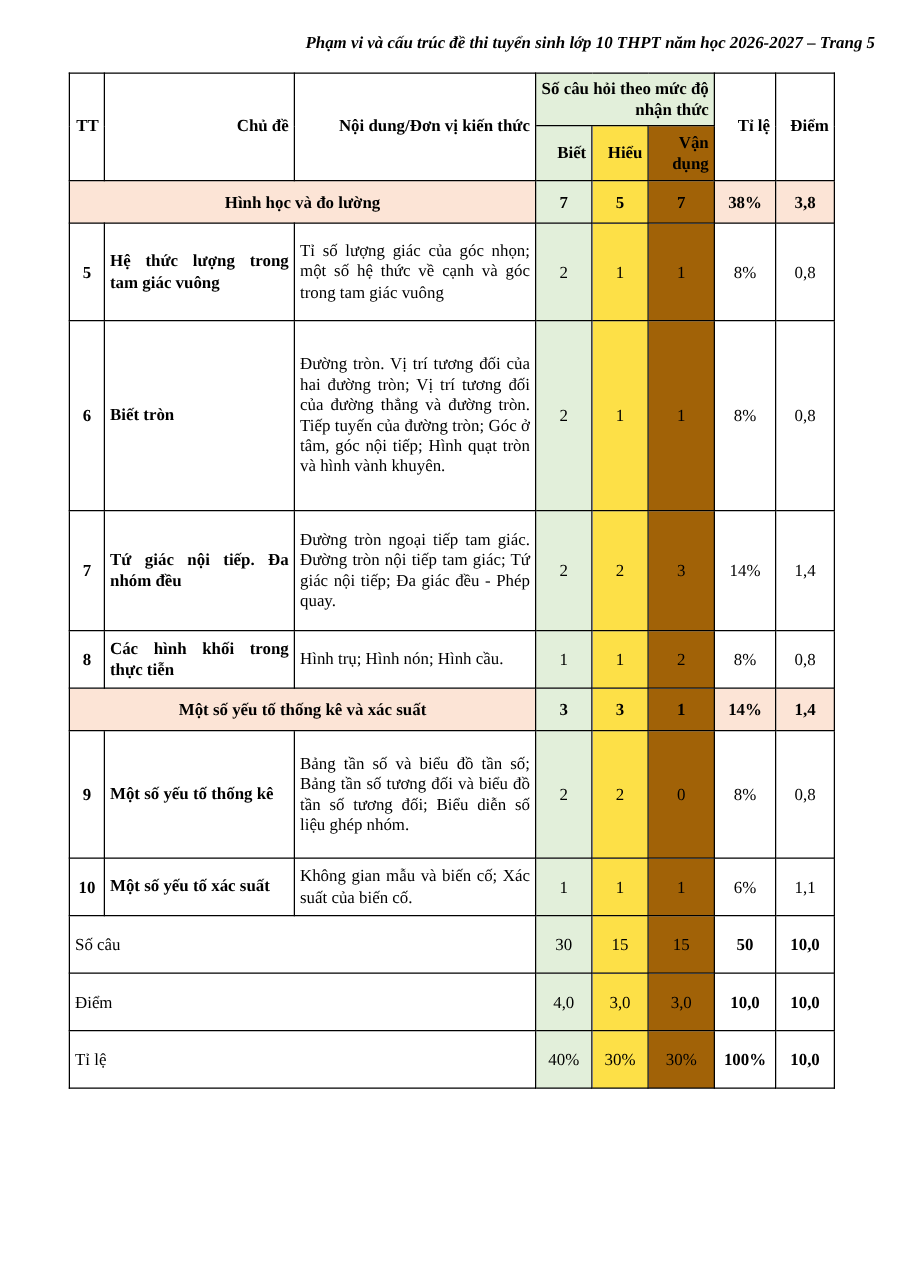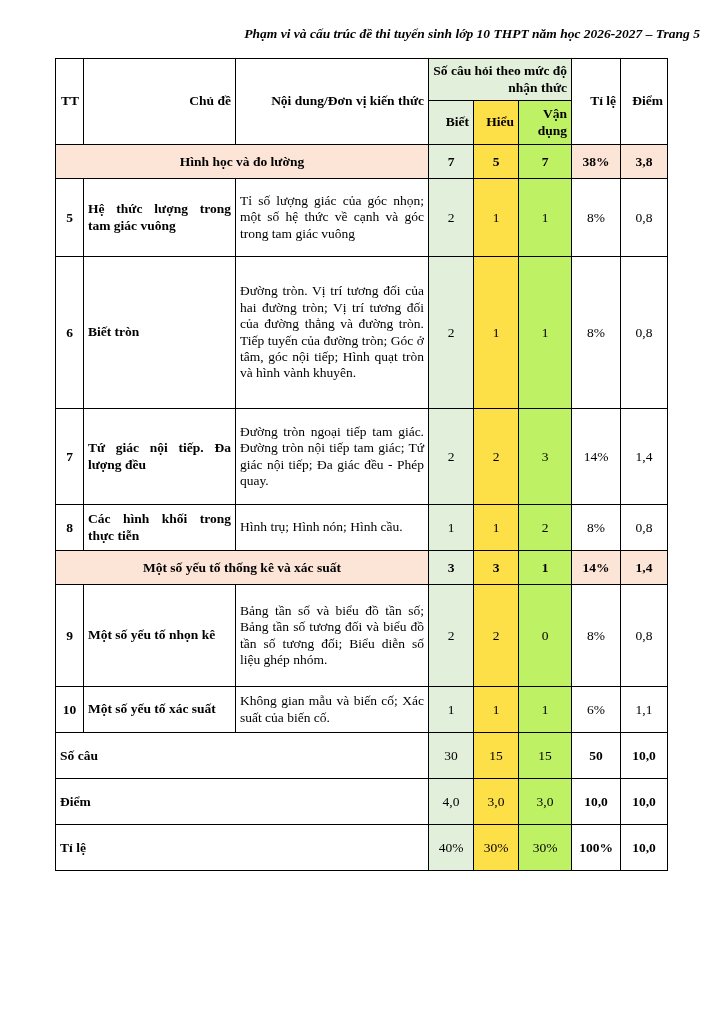--- a/index.html
+++ b/index.html
@@ -33,41 +33,41 @@
     font-size:13.5px;
     padding:2px 4px;
     vertical-align:middle;
     overflow:hidden;
   }
   .exam-table th { font-weight:bold; text-align:right; line-height:1.2; }
   .num { text-align:center; }
   .bold { font-weight:bold; }
   .bg-green  { background:#E2EFDA; }
   .bg-blue   { background:#fde047; }
-  .bg-yellow { background:#bef264; }
+  .bg-yellow { background:#a16207; }
   .bg-peach  { background:#FCE4D6; }
   .cell-chude {
     font-weight:bold;
     text-align:justify;
     line-height:1.2;
     padding:2px 4px;
   }
   .cell-noidung {
     text-align:justify;
     vertical-align:top;
     line-height:1.22;
     padding:2px 5px;
   }
   .section-label {
     font-weight:bold;
     text-align:center;
     padding-left:5px;
   }
   .summary-label {
-    font-weight:bold;
+    font-weight:normal;
     text-align:left;
     padding-left:5px;
   }
   .va-top { vertical-align:top; }
 </style>
 </head>
 <body>
 
 <div class="page">
 
@@ -129,21 +129,21 @@
         <td class="cell-noidung">Đường tròn. Vị trí tương đối của hai đường tròn; Vị trí tương đối của đường thẳng và đường tròn. Tiếp tuyến của đường tròn; Góc ở tâm, góc nội tiếp; Hình quạt tròn và hình vành khuyên.</td>
         <td class="bg-green num">2</td>
         <td class="bg-blue num">1</td>
         <td class="bg-yellow num">1</td>
         <td class="num">8%</td>
         <td class="num">0,8</td>
       </tr>
 
       <tr style="height:96px">
         <td class="num bold">7</td>
-        <td class="cell-chude va-top">Tứ giác nội tiếp. Đa lượng đều</td>
+        <td class="cell-chude va-top">Tứ giác nội tiếp. Đa nhóm đều</td>
         <td class="cell-noidung">Đường tròn ngoại tiếp tam giác. Đường tròn nội tiếp tam giác; Tứ giác nội tiếp; Đa giác đều - Phép quay.</td>
         <td class="bg-green num">2</td>
         <td class="bg-blue num">2</td>
         <td class="bg-yellow num">3</td>
         <td class="num">14%</td>
         <td class="num">1,4</td>
       </tr>
 
       <tr style="height:46px">
         <td class="num bold">8</td>
@@ -160,21 +160,21 @@
         <td colspan="3" class="bg-peach section-label">Một số yếu tố thống kê và xác suất</td>
         <td class="bg-green num bold">3</td>
         <td class="bg-blue num bold">3</td>
         <td class="bg-yellow num bold">1</td>
         <td class="bg-peach num bold">14%</td>
         <td class="bg-peach num bold">1,4</td>
       </tr>
 
       <tr style="height:102px">
         <td class="num bold">9</td>
-        <td class="cell-chude">Một số yếu tố nhọn kê</td>
+        <td class="cell-chude">Một số yếu tố thống kê</td>
         <td class="cell-noidung">Bảng tần số và biểu đồ tần số; Bảng tần số tương đối và biểu đồ tần số tương đối; Biểu diễn số liệu ghép nhóm.</td>
         <td class="bg-green num">2</td>
         <td class="bg-blue num">2</td>
         <td class="bg-yellow num">0</td>
         <td class="num">8%</td>
         <td class="num">0,8</td>
       </tr>
 
       <tr style="height:46px">
         <td class="num bold">10</td>

